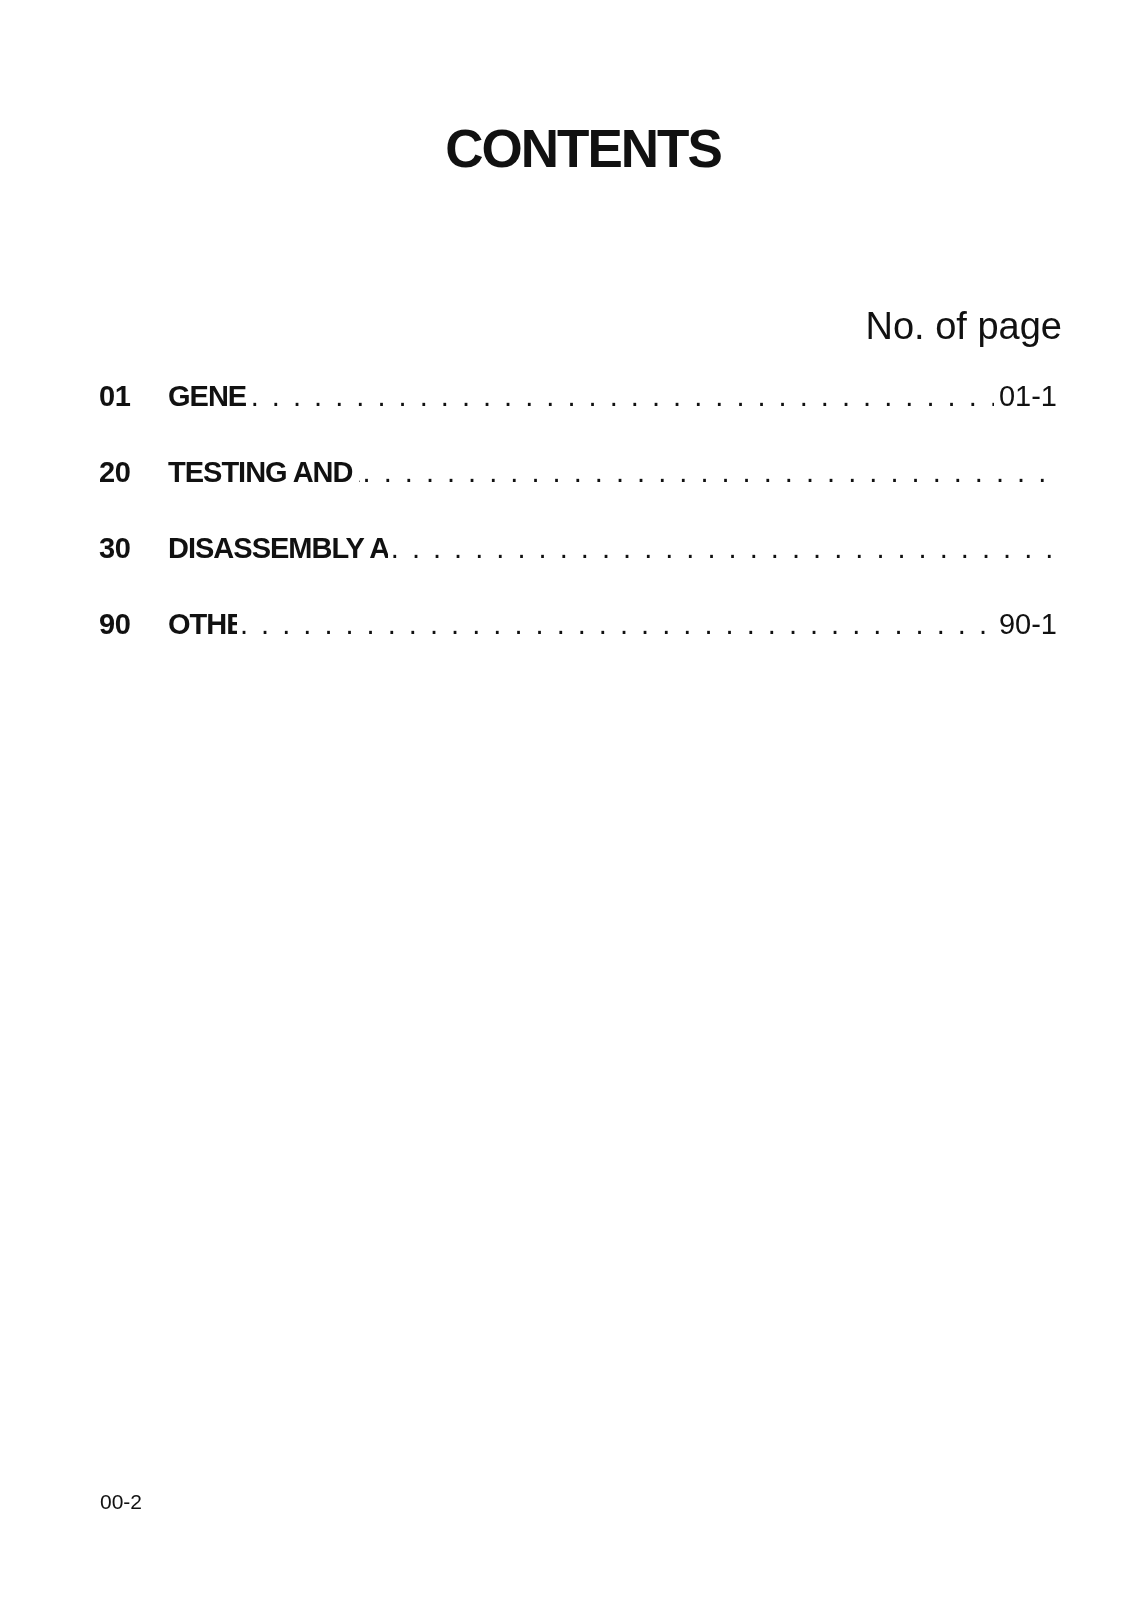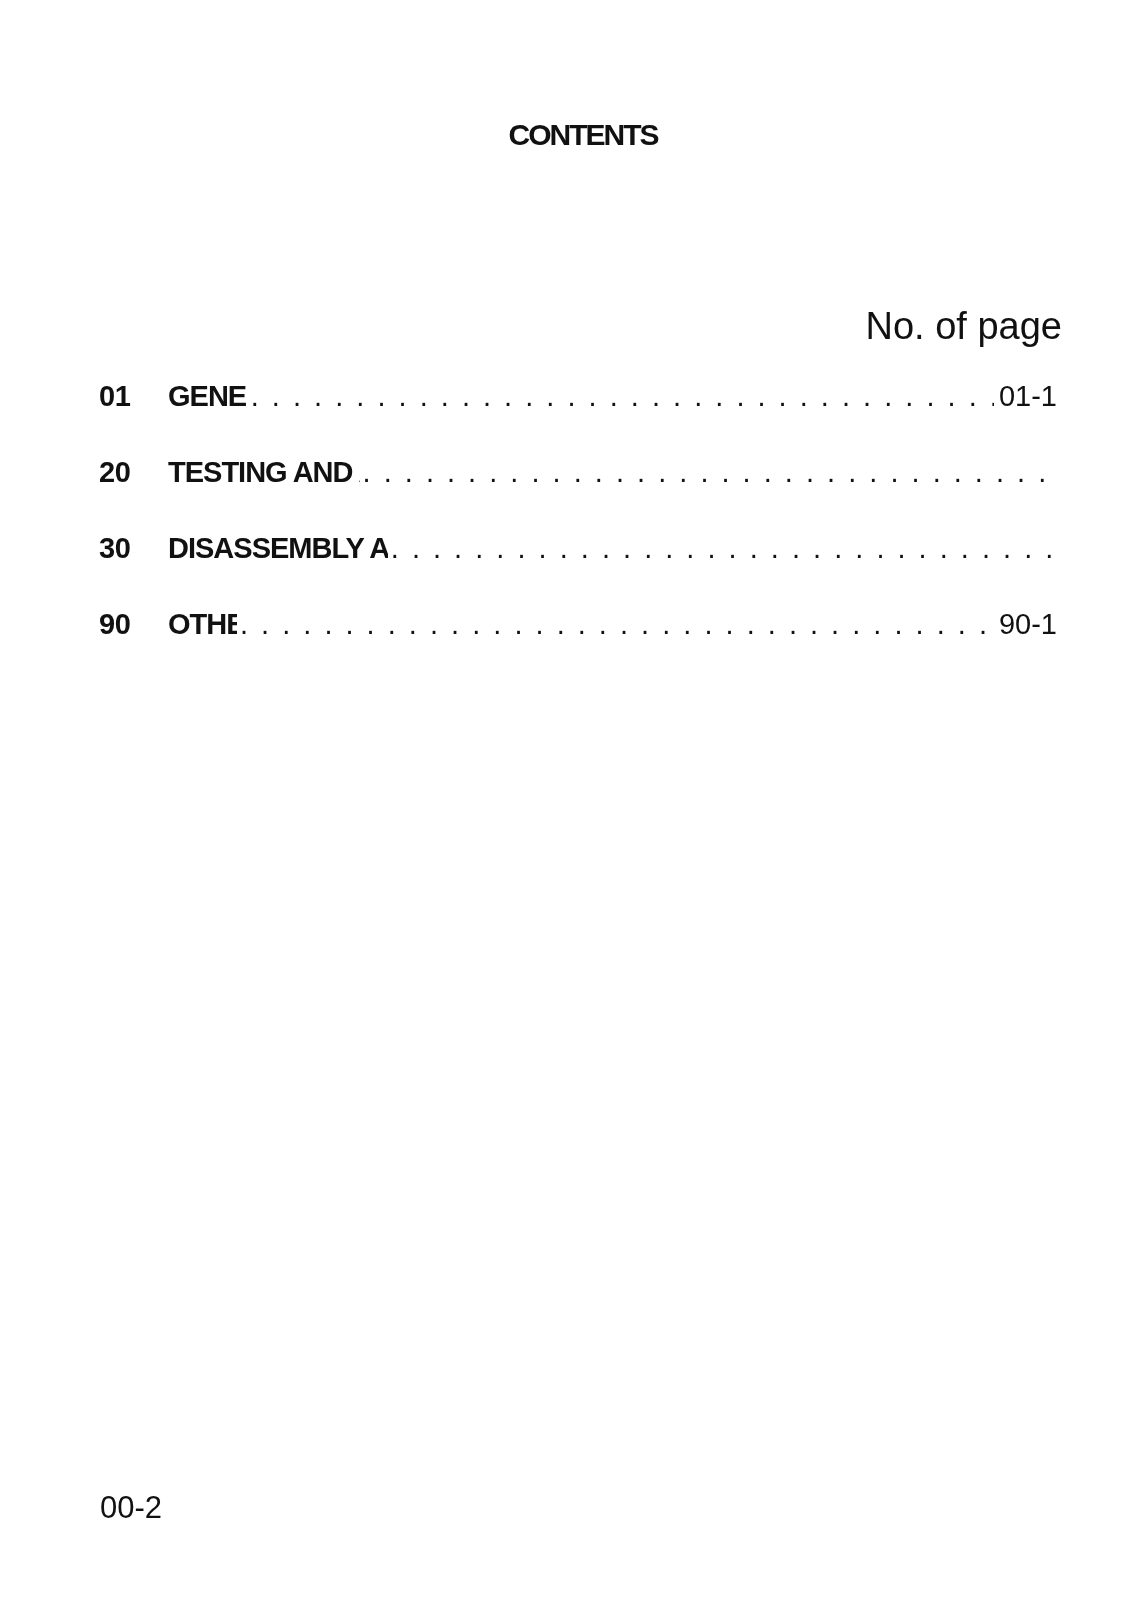--- a/index.html
+++ b/index.html
@@ -16,21 +16,21 @@
     position: absolute;
     inset: 0;
     background: #ffffff;
   }
   .doc-title {
     position: absolute;
     top: 117px;
     left: 104px;
     width: 958px;
     text-align: center;
-    font-size: 30px;
+    font-size: 53px;
     font-weight: 700;
     letter-spacing: -2px;
     line-height: 1.2;
     white-space: nowrap;
   }
   .col-header {
     position: absolute;
     top: 304px;
     left: 104px;
     width: 958px;
@@ -87,21 +87,21 @@
     margin: 0 4px;
   }
   .toc-page {
     flex: 0 0 auto;
     white-space: nowrap;
   }
   .footer-pagenum {
     position: absolute;
     top: 1489px;
     left: 100px;
-    font-size: 31px;
+    font-size: 21px;
     line-height: 1.2;
   }
 </style>
 </head>
 <body>
 
 <div class="sheet">
 
   <h1 class="doc-title">CONTENTS</h1>
 

